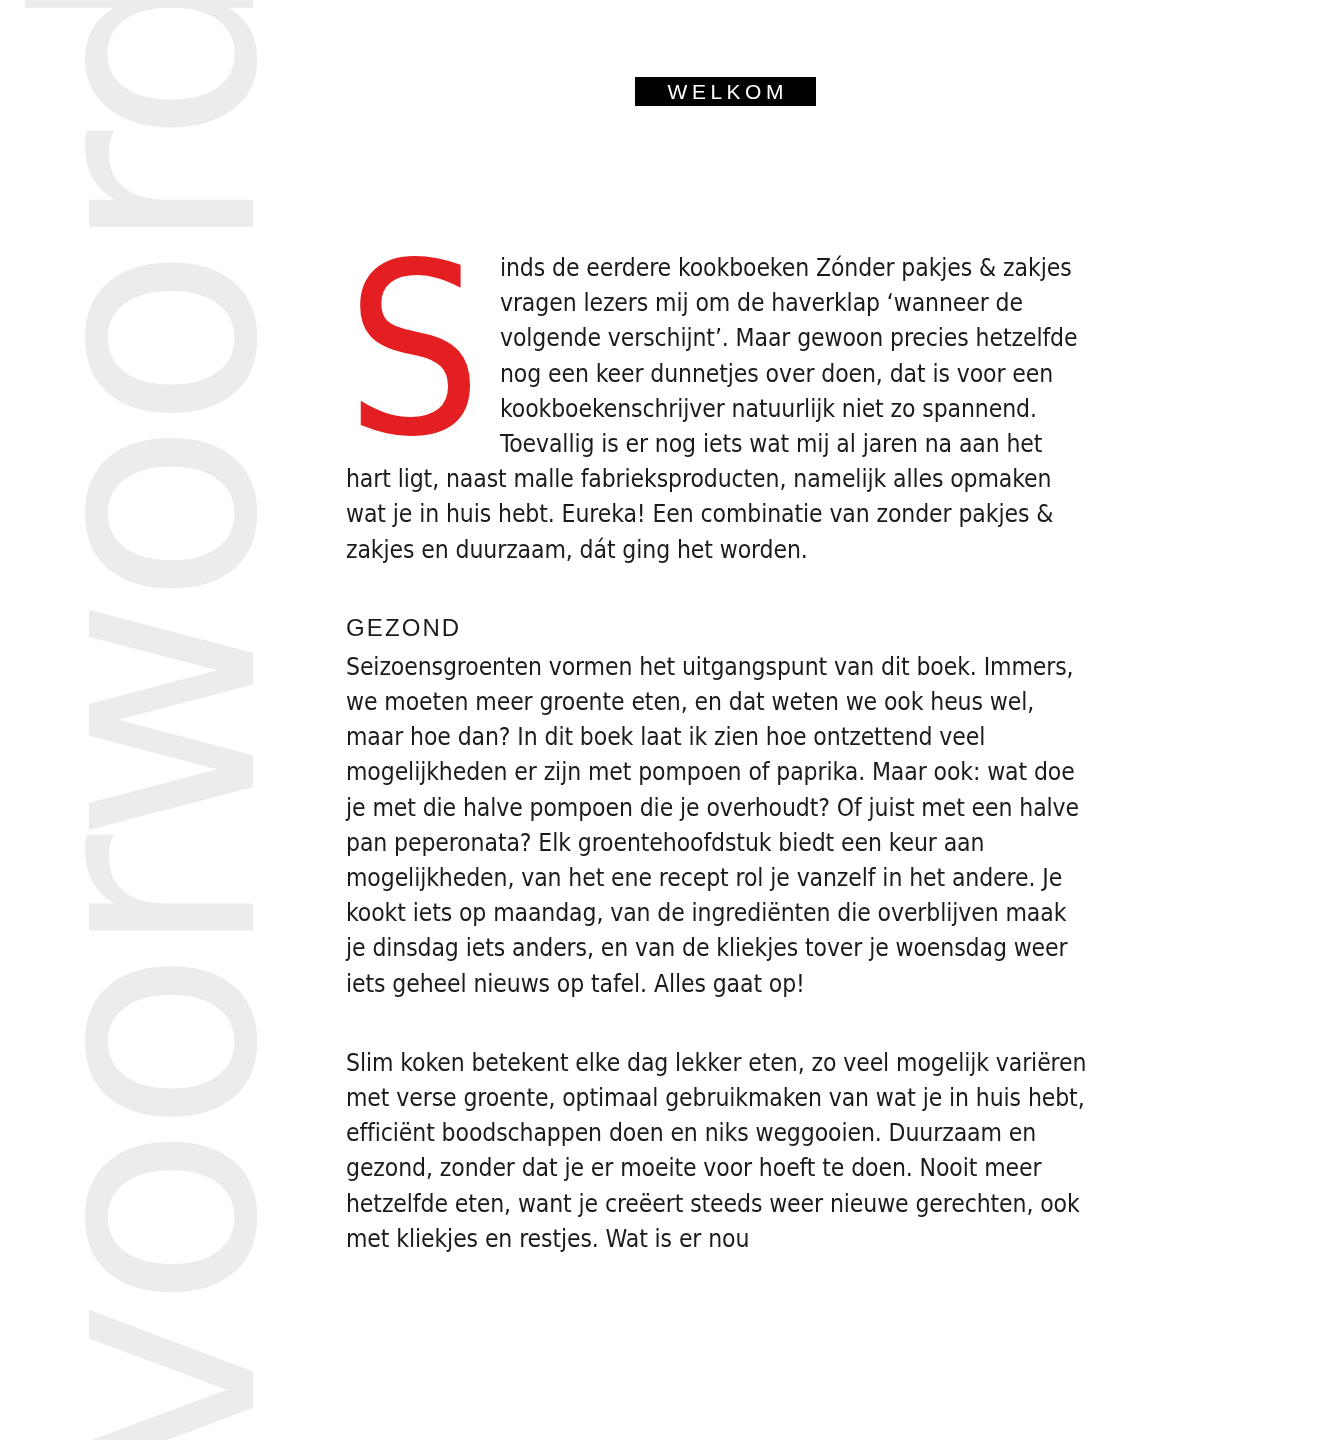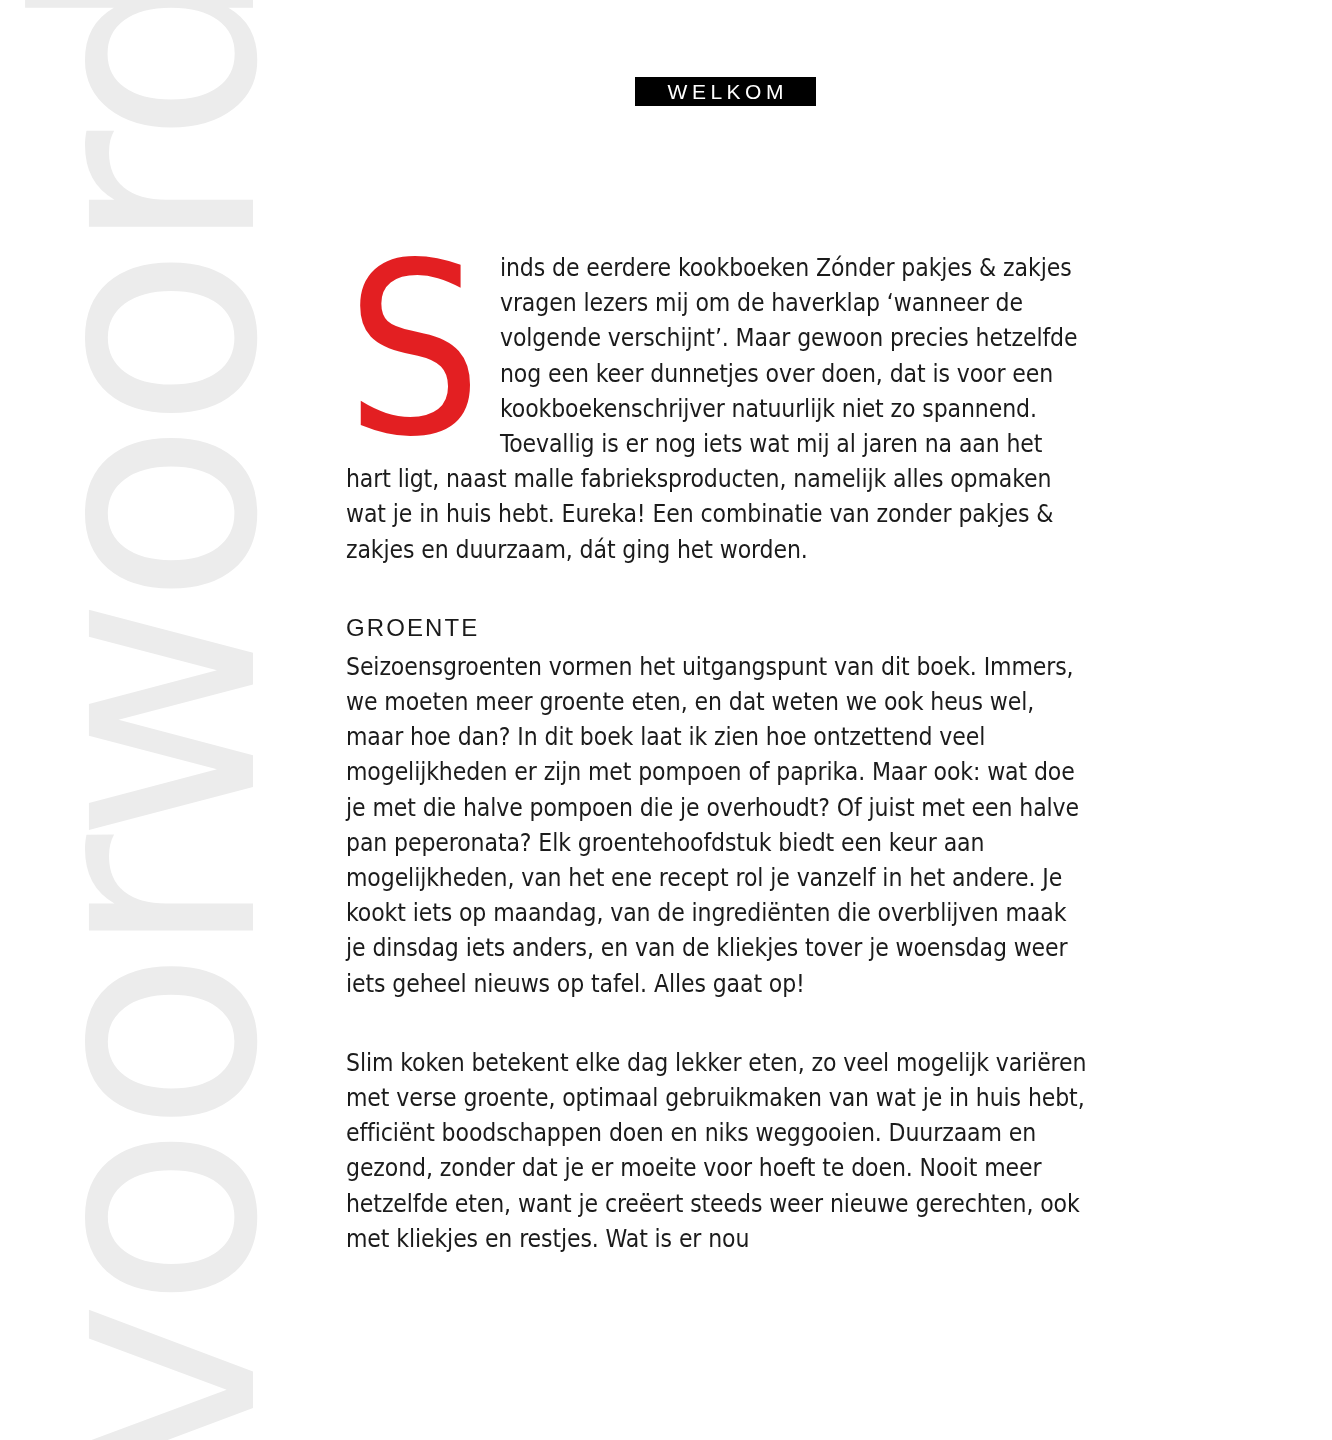--- a/index.html
+++ b/index.html
@@ -130,21 +130,21 @@
     <span class="header-chip-label">WELKOM</span>
   </div>
 
   <div class="column">
 
     <p class="body-text lede">
       <span class="dropcap">S</span><span>inds de eerdere kookboeken Zónder pakjes &amp; zakjes vragen lezers mij om de haverklap ‘wanneer de volgende verschijnt’. Maar gewoon precies hetzelfde nog een keer dunnetjes over doen, dat is voor een kookboekenschrijver natuurlijk niet zo spannend. Toevallig is er nog iets wat mij al jaren na aan het hart ligt, naast malle fabrieksproducten, namelijk alles opmaken wat je in huis hebt. Eureka! Een combinatie van zonder pakjes &amp; zakjes en duurzaam, dát ging het worden.</span>
     </p>
 
     <div class="section">
-      <h2 class="section-heading">GROENTE</h2>
+      <h2 class="section-heading">GEZOND</h2>
       <p class="body-text">Seizoensgroenten vormen het uitgangspunt van dit boek. Immers, we moeten meer groente eten, en dat weten we ook heus wel, maar hoe dan? In dit boek laat ik zien hoe ontzettend veel mogelijkheden er zijn met pompoen of paprika. Maar ook: wat doe je met die halve pompoen die je overhoudt? Of juist met een halve pan peperonata? Elk groentehoofdstuk biedt een keur aan mogelijkheden, van het ene recept rol je vanzelf in het andere. Je kookt iets op maandag, van de ingrediënten die overblijven maak je dinsdag iets anders, en van de kliekjes tover je woensdag weer iets geheel nieuws op tafel. Alles gaat op!</p>
     </div>
 
     <div class="section">
       <p class="body-text">Slim koken betekent elke dag lekker eten, zo veel mogelijk variëren met verse groente, optimaal gebruikmaken van wat je in huis hebt, efficiënt boodschappen doen en niks weggooien. Duurzaam en gezond, zonder dat je er moeite voor hoeft te doen. Nooit meer hetzelfde eten, want je creëert steeds weer nieuwe gerechten, ook met kliekjes en restjes. Wat is er nou</p>
     </div>
 
   </div>
 </div>
 

